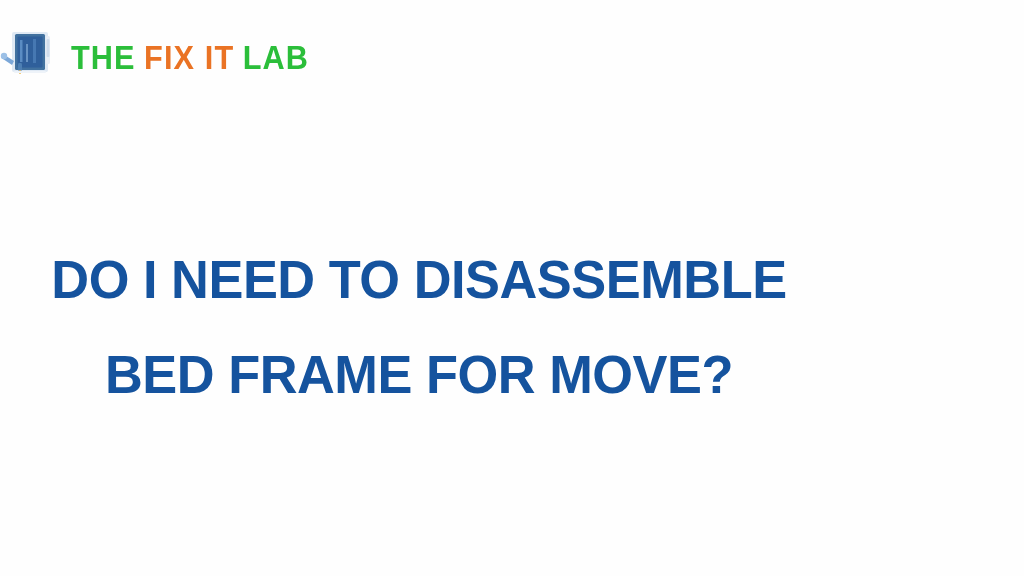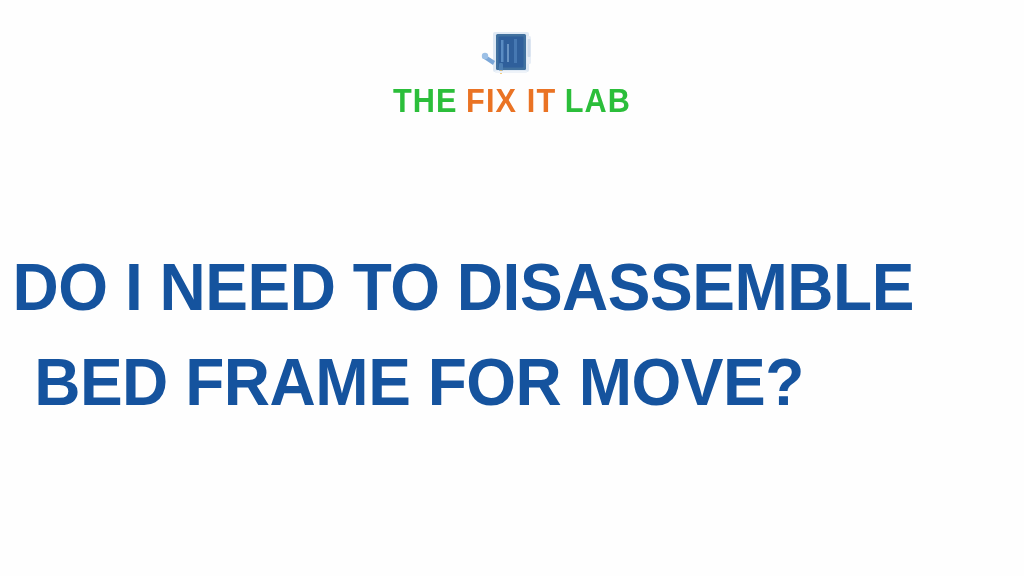--- a/index.html
+++ b/index.html
@@ -23,21 +23,21 @@
     display: block;
   }
 
   
   .brand {
     position: absolute;
     top: 30px;
     left: 0;
     width: 1024px;
     display: flex;
-    flex-direction: column;
+    flex-direction: row;
     align-items: center;
   }
 
   .brand-icon {
     width: 62px;
     height: 48px;
     display: block;
     filter: blur(0.35px);
   }
 
@@ -61,21 +61,21 @@
   
   .headline {
     position: absolute;
     top: 196px;
     left: 0;
     width: 838px;
     text-align: center;
     color: #15539e;
     font-family: "Liberation Sans", sans-serif;
     font-weight: bold;
-    font-size: 66px;
+    font-size: 54px;
     line-height: 95px;
     letter-spacing: -0.5px;
     text-transform: uppercase;
     white-space: nowrap;
   }
   .headline-line {
     display: block;
     transform: scaleX(0.97);
     filter: blur(0.2px);
   }

